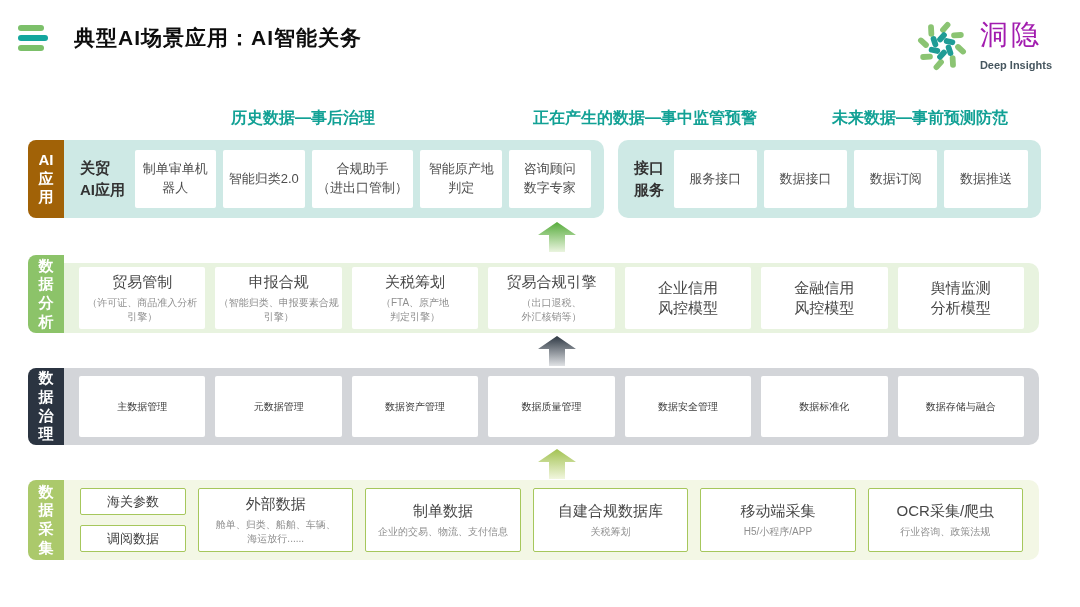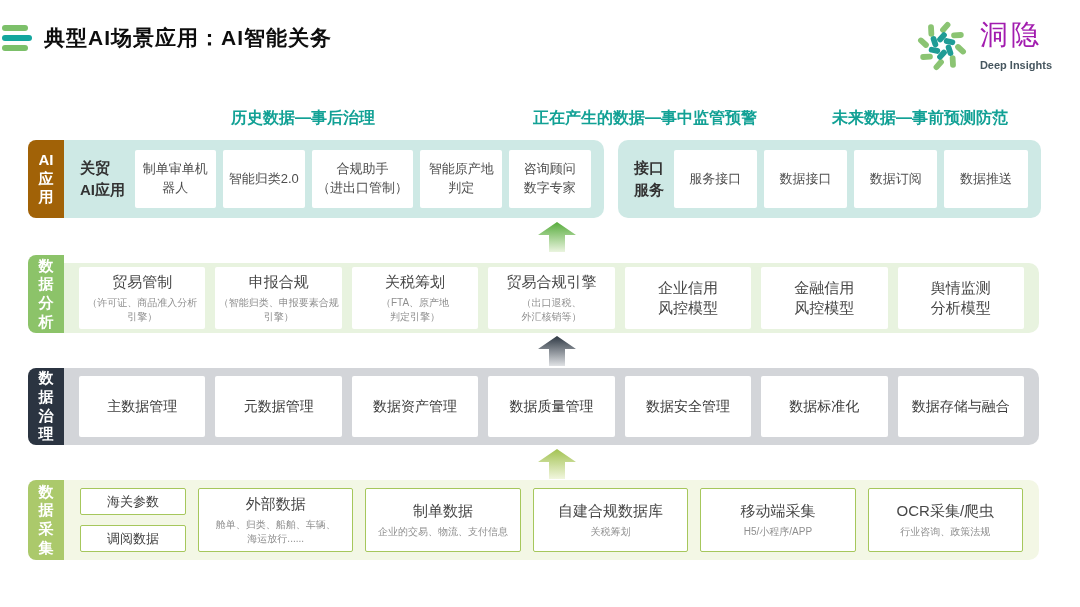--- a/index.html
+++ b/index.html
@@ -1,21 +1,21 @@
 <!DOCTYPE html>
 <html><head>
 <meta charset="utf-8">
 <style>
   html,body{margin:0;padding:0;background:#ffffff;}
   .canvas{
     position:relative;width:1080px;height:607px;background:#ffffff;overflow:hidden;
     font-family:"Liberation Sans","DejaVu Sans",sans-serif;color:#333;
   }
   
-  .title-bar{position:absolute;top:24px;left:2px;display:flex;align-items:center;gap:12px;}
+  .title-bar{position:absolute;top:24px;left:18px;display:flex;align-items:center;gap:26px;}
   .title-icon{display:flex;flex-direction:column;gap:4px;}
   .title-icon .bar{height:6px;border-radius:3px;}
   .bar-top{width:26px;background:#7CC06A;}
   .bar-mid{width:30px;background:#13A69E;}
   .bar-bot{width:26px;background:#7CC06A;}
   .page-title{margin:0;font-size:21px;font-weight:bold;color:#0d0d0d;letter-spacing:1px;}
   .logo{position:absolute;top:17px;right:28px;display:flex;align-items:center;gap:9px;}
   .logo-text{display:flex;flex-direction:column;line-height:1.05;}
   .logo-name{font-size:28px;color:#a21caf;letter-spacing:3px;}
   .logo-tag{font-size:11px;font-weight:bold;color:#46565F;margin-top:11px;}
@@ -38,21 +38,21 @@
   .bg-green{background:#E8F3DF;}
   .bg-gray{background:#D3D5D9;}
   .bg-lime{background:#F3F7E5;}
   .group-label{font-size:15px;font-weight:bold;color:#333;line-height:1.5;white-space:pre-line;padding:0 6px;flex:0 0 auto;}
   .card{background:#fff;border-radius:2px;display:flex;flex-direction:column;align-items:center;justify-content:center;text-align:center;box-sizing:border-box;}
   .g-card{flex:1;height:58px;margin:0 3.5px;font-size:13px;color:#4E4E4E;line-height:1.45;white-space:pre-line;}
   .g-card.wide{flex:1.25;}
   .a-card{flex:1;height:62px;margin:0 5px;}
   .card-title{font-size:15px;color:#474747;line-height:1.35;white-space:pre-line;}
   .card-sub{font-size:10px;color:#8F8F8F;line-height:1.4;margin-top:3px;white-space:pre-line;}
-  .t-card{flex:1;height:61px;margin:0 5px;font-size:14px;color:#3C3C3C;}
+  .t-card{flex:1;height:61px;margin:0 5px;font-size:10px;color:#3C3C3C;}
   .c-card{flex:1;height:64px;margin:0 6px;border:1px solid #A6C75C;}
   .side-col{flex:0 0 106px;display:flex;flex-direction:column;justify-content:space-between;height:64px;margin:0 6px;}
   .s-card{height:27px;border:1px solid #A6C75C;font-size:13px;color:#3C3C3C;flex-direction:row;}
   
   .up-arrow{position:absolute;left:538px;width:38px;height:30px;}
 </style>
 </head>
 <body>
 
 <div class="canvas">

